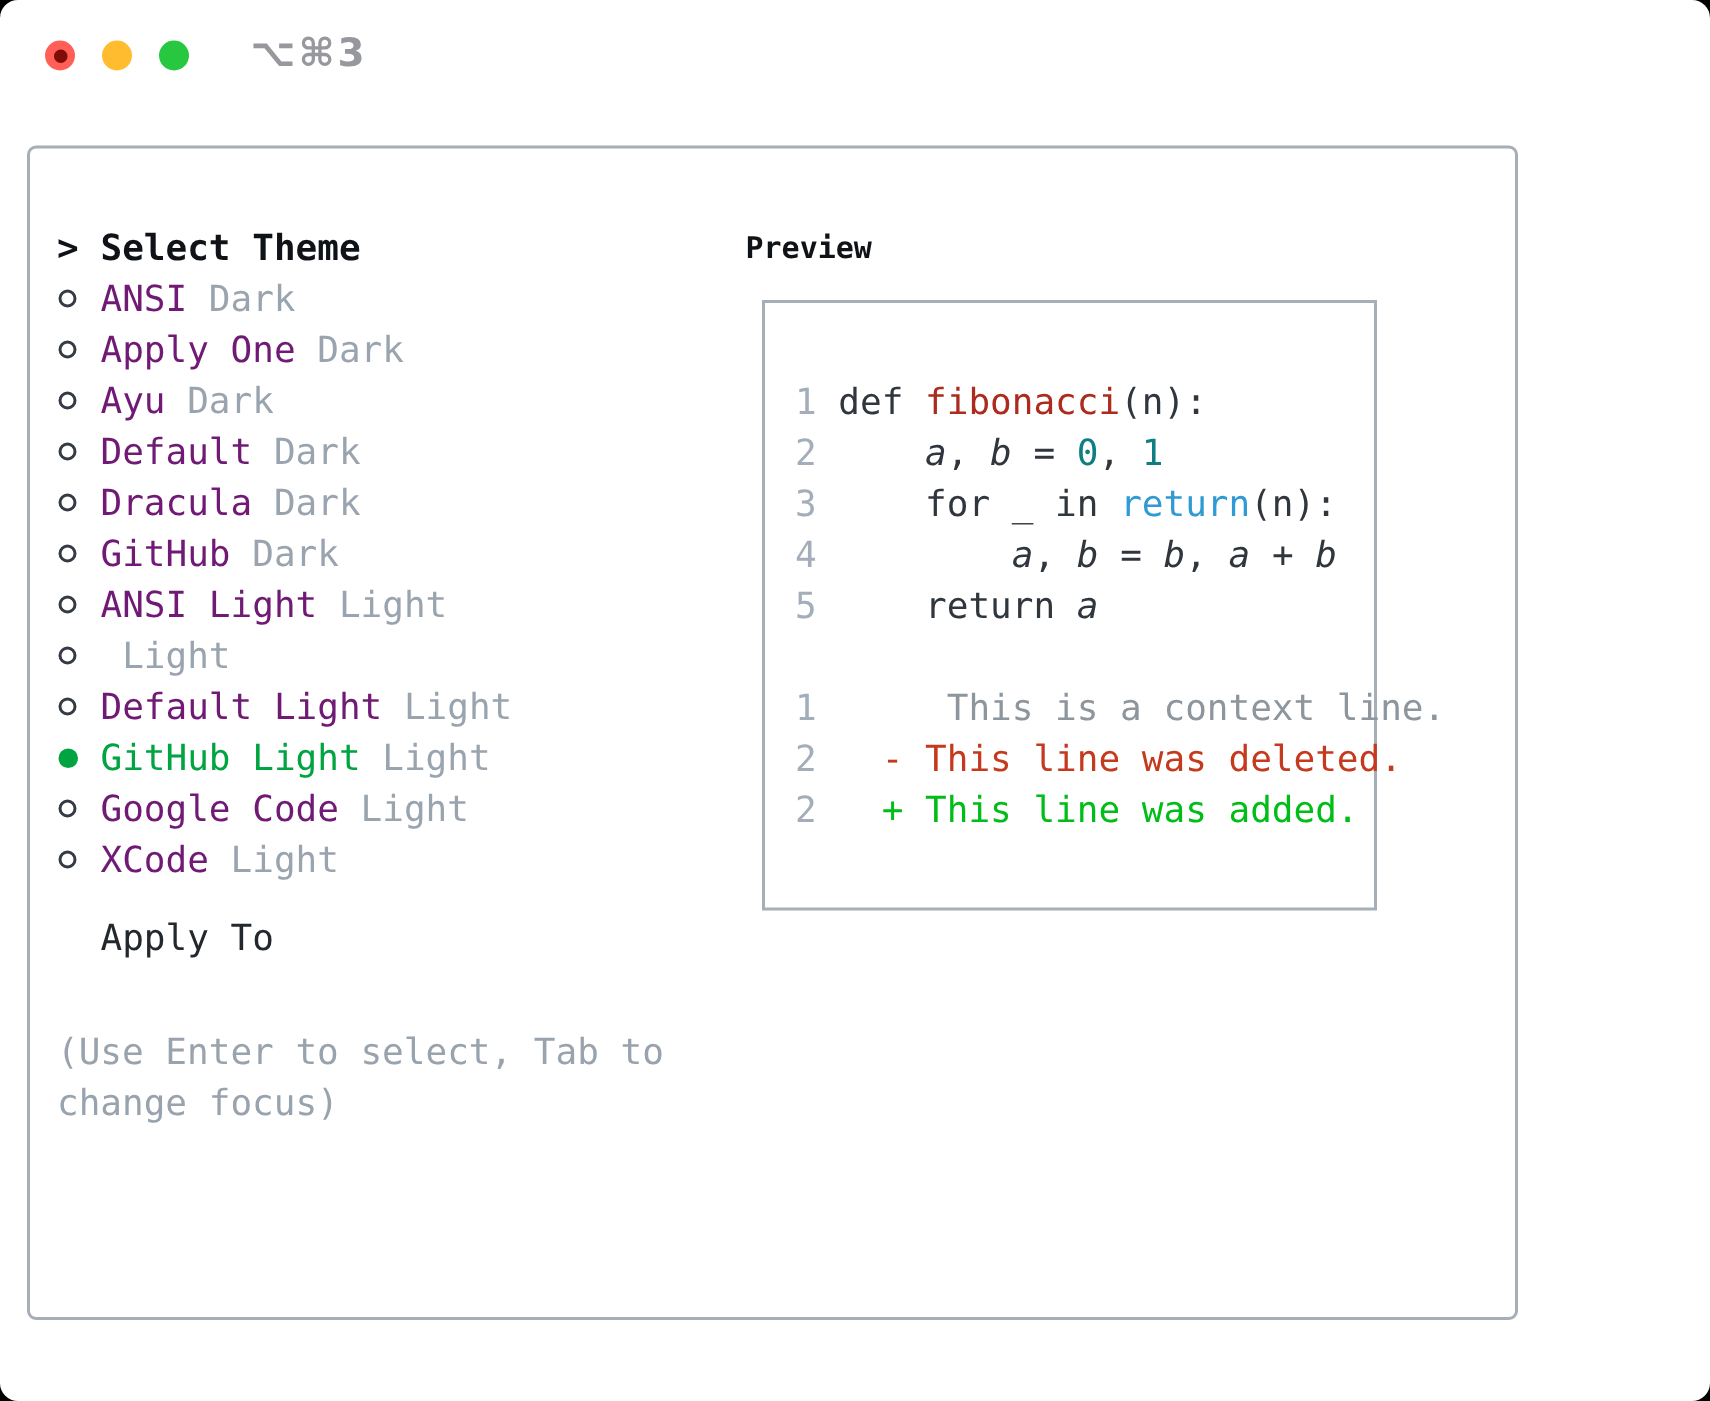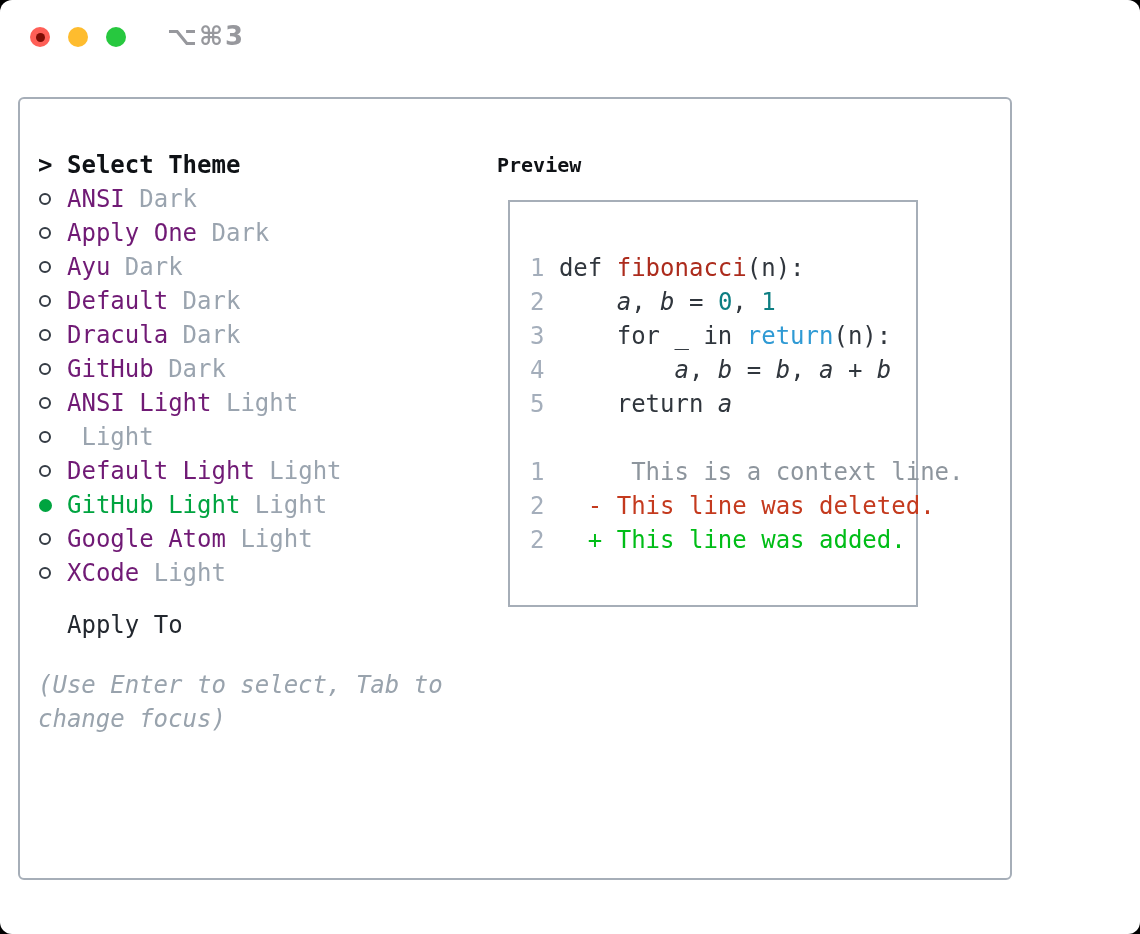--- a/index.html
+++ b/index.html
@@ -30,21 +30,21 @@
   .circle.filled{width:13px;height:13px;background:#00a440;border-color:#00a440;}
   .prompt{width:29px;font-weight:bold;color:#0f1216;flex:none;}
   .header-label{font-weight:bold;color:#0f1216;white-space:pre;}
   .theme-name{color:#701a75;white-space:pre;}
   .theme-name.selected{color:#00a440;}
   .variant{color:#9aa4af;white-space:pre;margin-left:1ch;}
   .apply-section{margin-top:18px;}
   .apply-title{color:#23282f;white-space:pre;}
   .option-label{color:#2e343c;white-space:pre;}
   .option-label.selected{color:#00a440;}
-  .hints{margin-top:26px;font-style:italic;}
+  .hints{margin-top:42px;}
   .hint-line{height:34px;font-size:24px;line-height:34px;color:#99a3ad;white-space:pre;}
 
   
   .preview-header{position:absolute;left:477px;top:49px;height:34px;
       font-size:20px;line-height:34px;font-weight:bold;color:#0f1216;white-space:pre;}
   .preview-box{position:absolute;left:488px;top:101px;width:410px;height:407px;
       border:2px solid #a6aeb8;box-sizing:border-box;background:#fff;}
   .code{position:absolute;left:20px;top:49px;}
   .code-line{height:34px;font-size:24px;line-height:34px;white-space:pre;}
   .seg-num{color:#a4aebb;}
@@ -146,21 +146,21 @@
             <span class="marker">
               <span class="circle filled"></span>
             </span>
             <span class="theme-name selected">GitHub Light</span>
             <span class="variant">Light</span>
           </div>
           <div class="row">
             <span class="marker">
               <span class="circle"></span>
             </span>
-            <span class="theme-name">Google Atom</span>
+            <span class="theme-name">Google Code</span>
             <span class="variant">Light</span>
           </div>
           <div class="row">
             <span class="marker">
               <span class="circle"></span>
             </span>
             <span class="theme-name">XCode</span>
             <span class="variant">Light</span>
           </div>
         </div>

